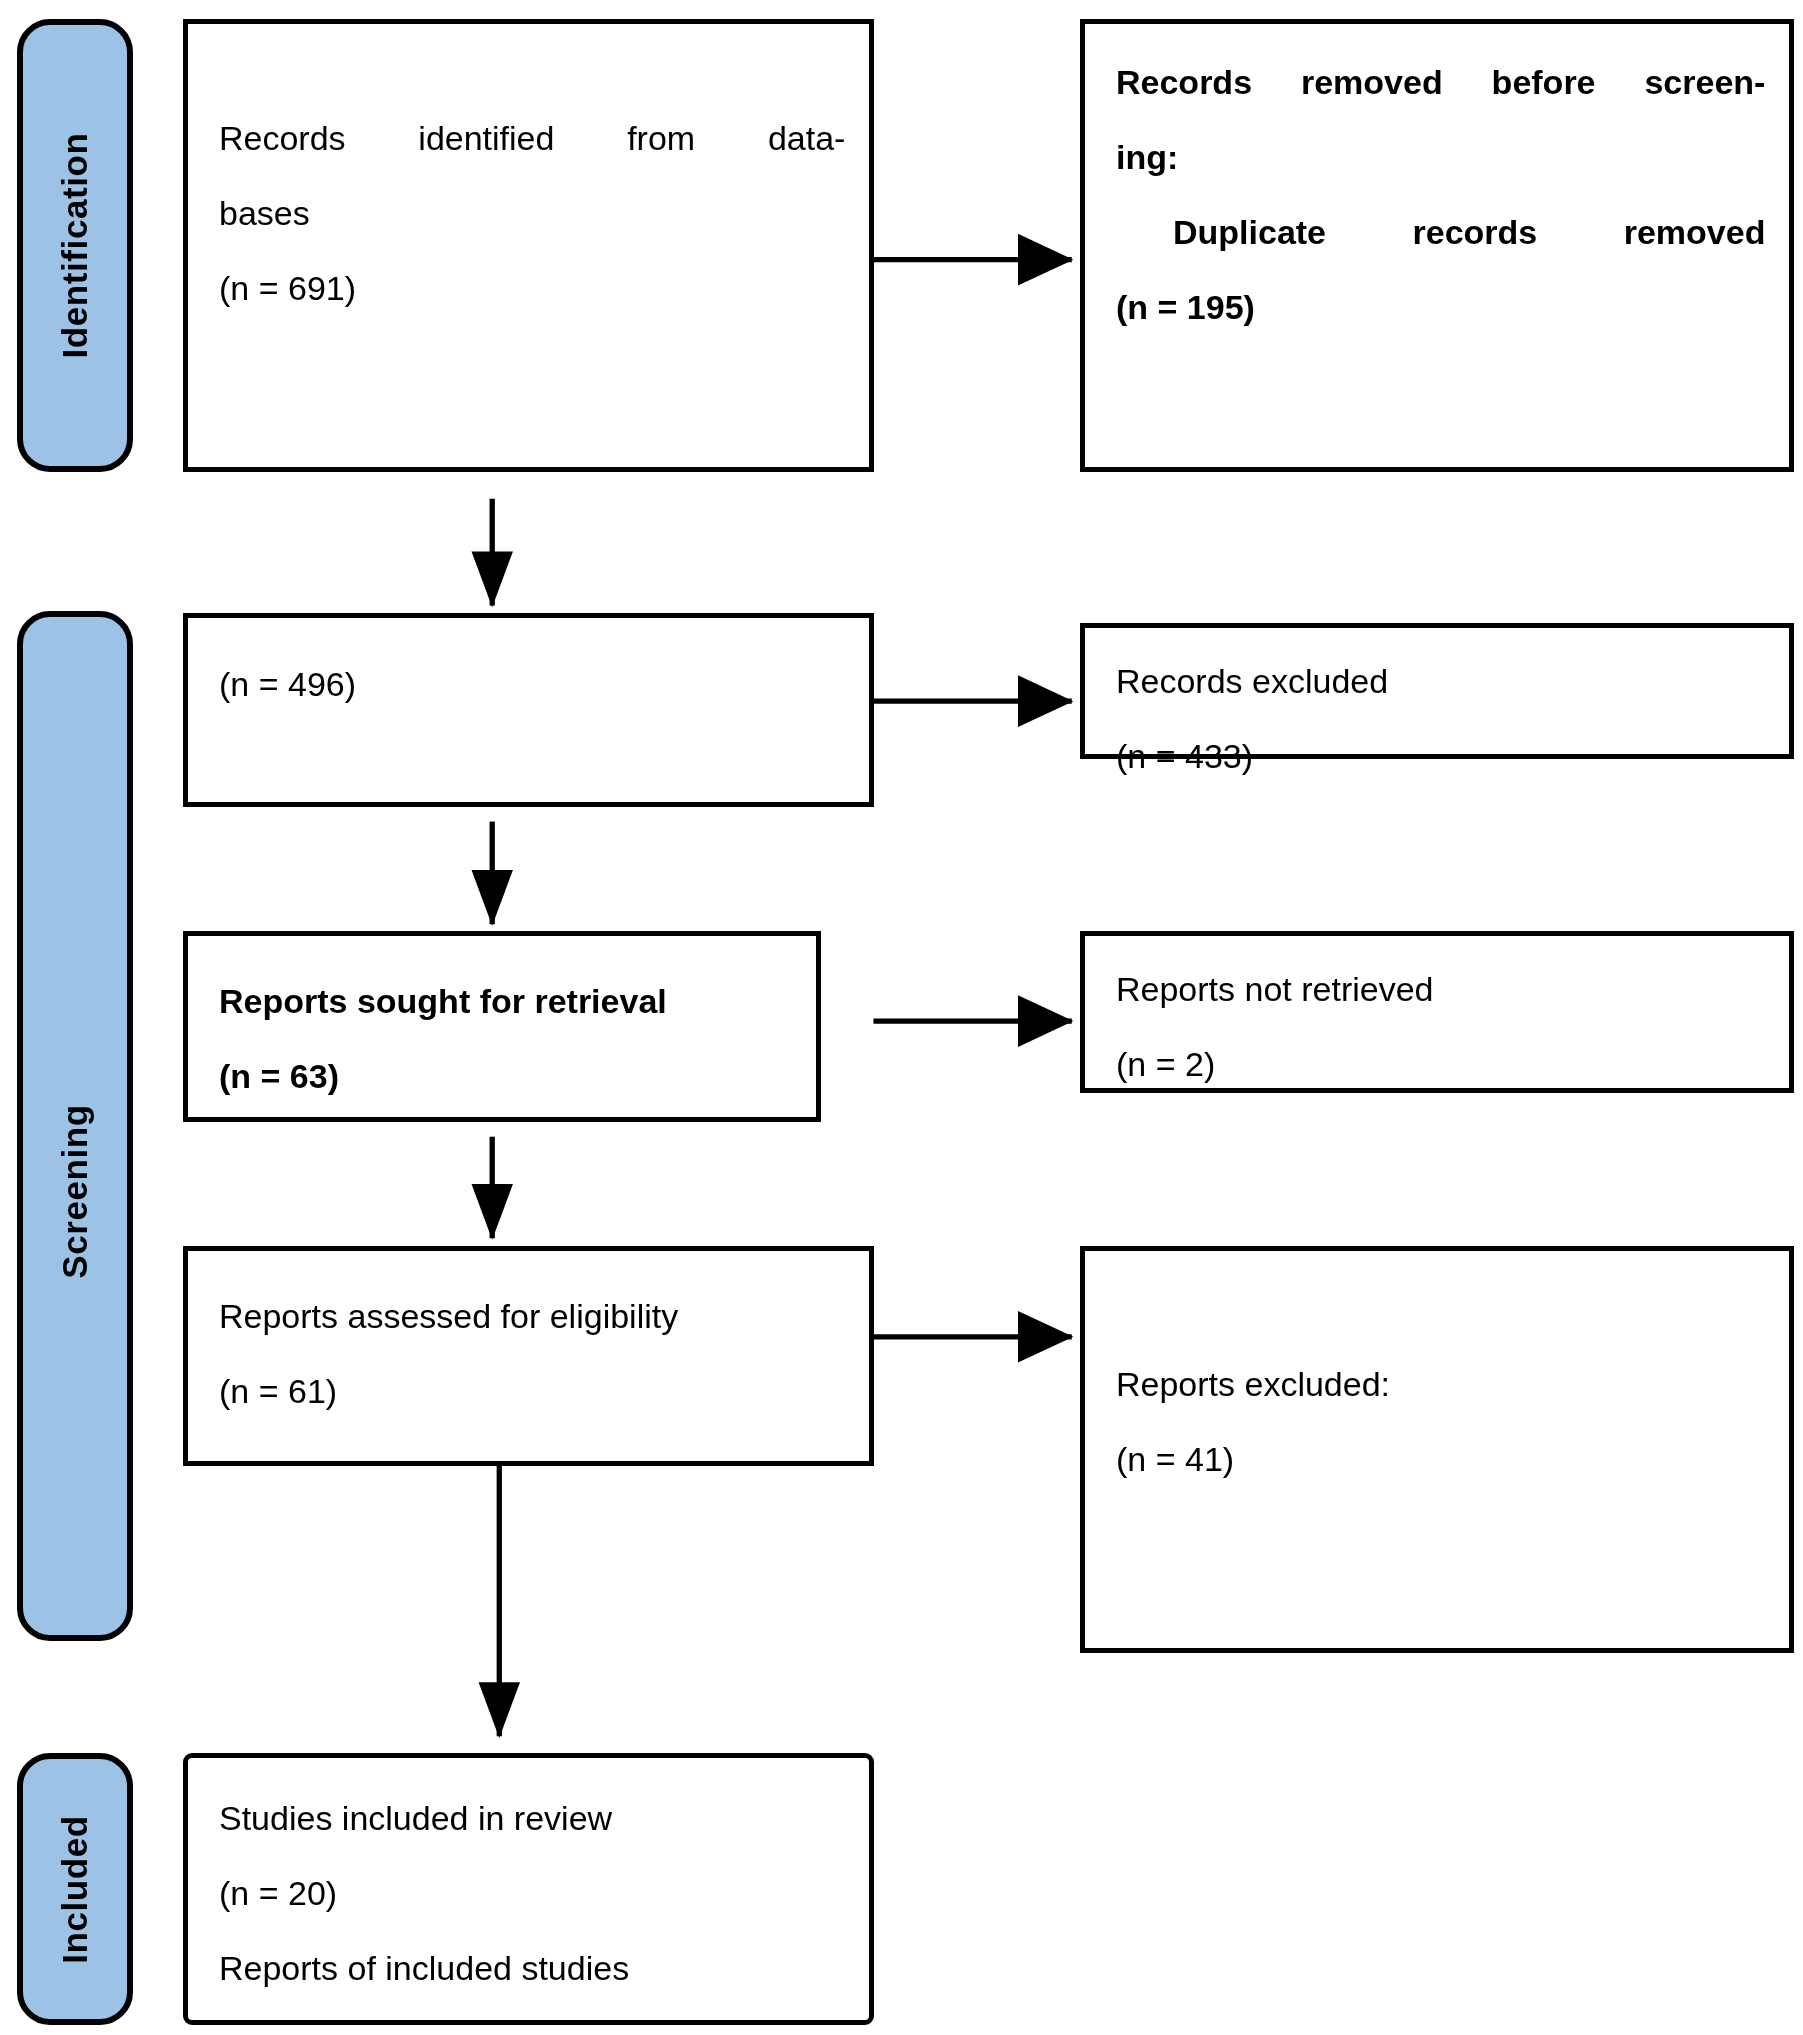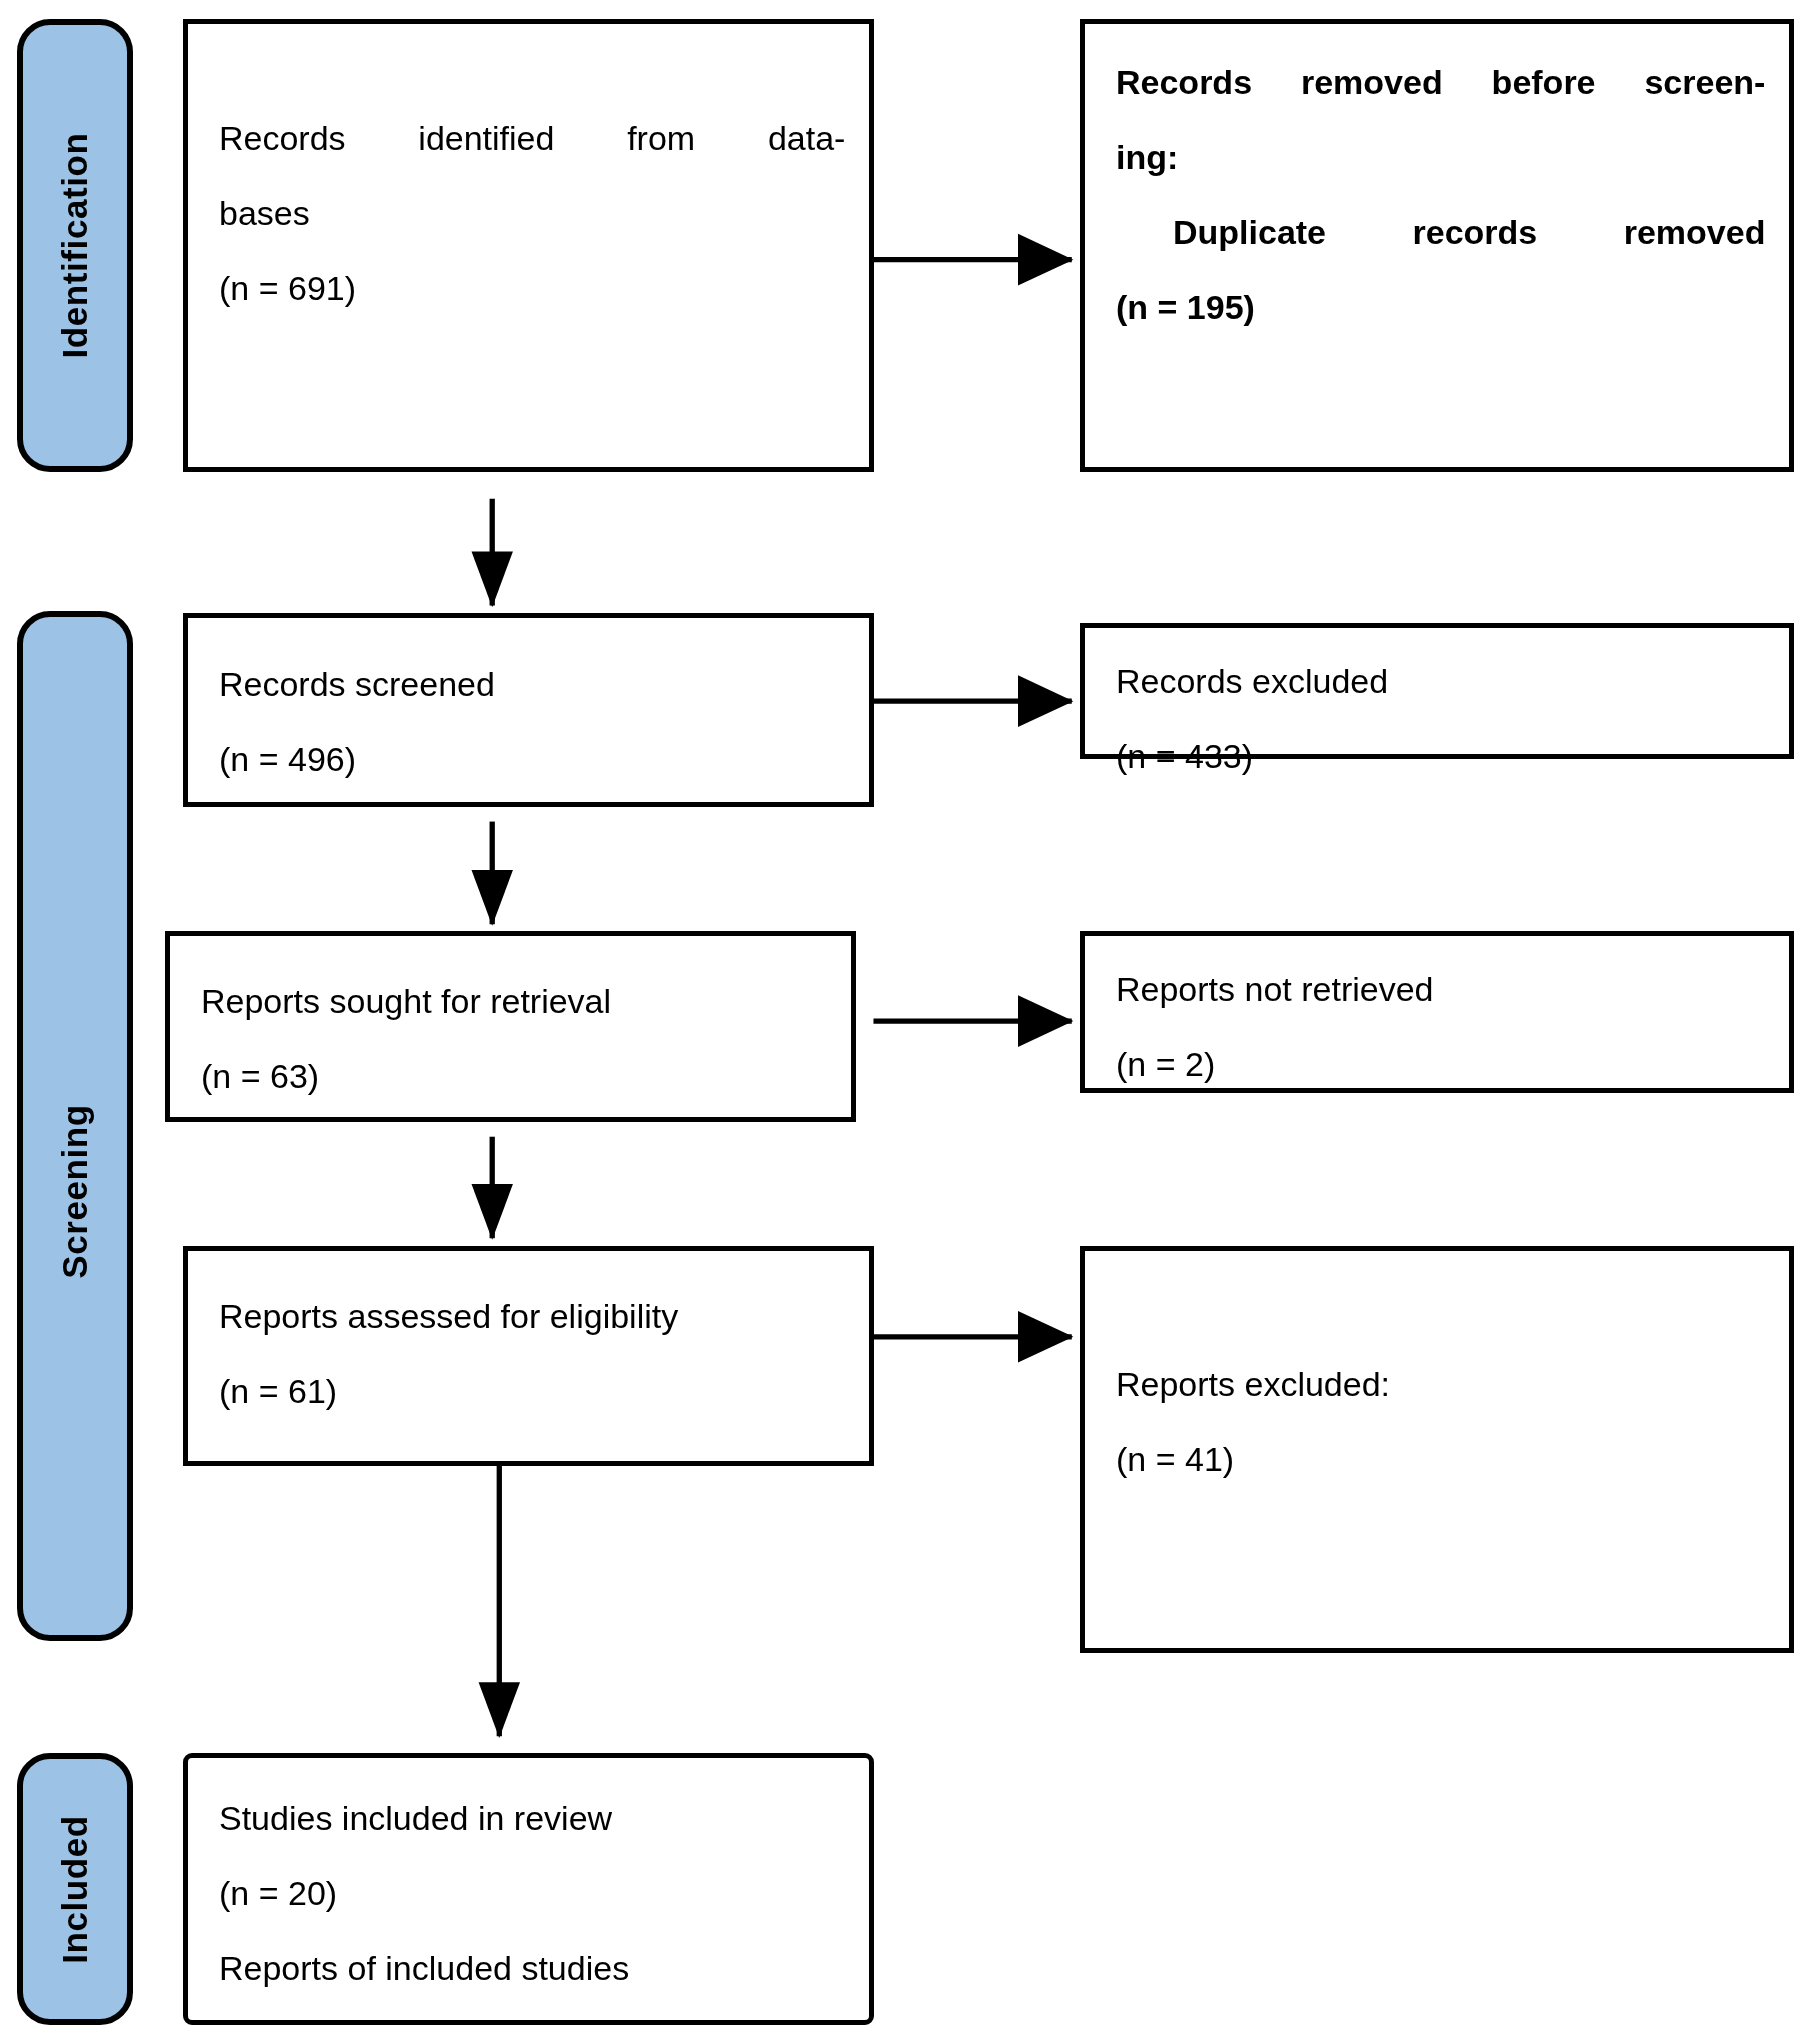--- a/index.html
+++ b/index.html
@@ -125,33 +125,32 @@
     <div class="body" style="top:31px;font-weight:bold;">
       <p class="just">Records removed before screen-</p>
       <p style="margin-top:-54px; padding-top:54px;">ing:</p>
       <p class="just indent">Duplicate records removed</p>
       <p style="margin-top:-54px; padding-top:54px;">(n = 195)</p>
     </div>
   </div>
 
   <div class="node" style="left:183px; top:613px; width:691px; height:194px;">
     <div class="body" style="top:39px;">
-      <p>Records screened</p>
       <p>(n = 496)</p>
     </div>
   </div>
 
   <div class="node" style="left:1080px; top:611px; width:714px; height:136px;margin-top:12px;">
     <div class="body" style="top:26px;">
       <p>Records excluded</p>
       <p>(n = 433)</p>
     </div>
   </div>
 
-  <div class="node" style="left:165px; top:931px; width:691px; height:191px;">
+  <div class="node" style="left:183px; top:931px; width:638px; height:191px;font-weight:bold;">
     <div class="body" style="top:38px;">
       <p>Reports sought for retrieval</p>
       <p>(n = 63)</p>
     </div>
   </div>
 
   <div class="node" style="left:1080px; top:931px; width:714px; height:162px;">
     <div class="body" style="top:26px;">
       <p>Reports not retrieved</p>
       <p>(n = 2)</p>

